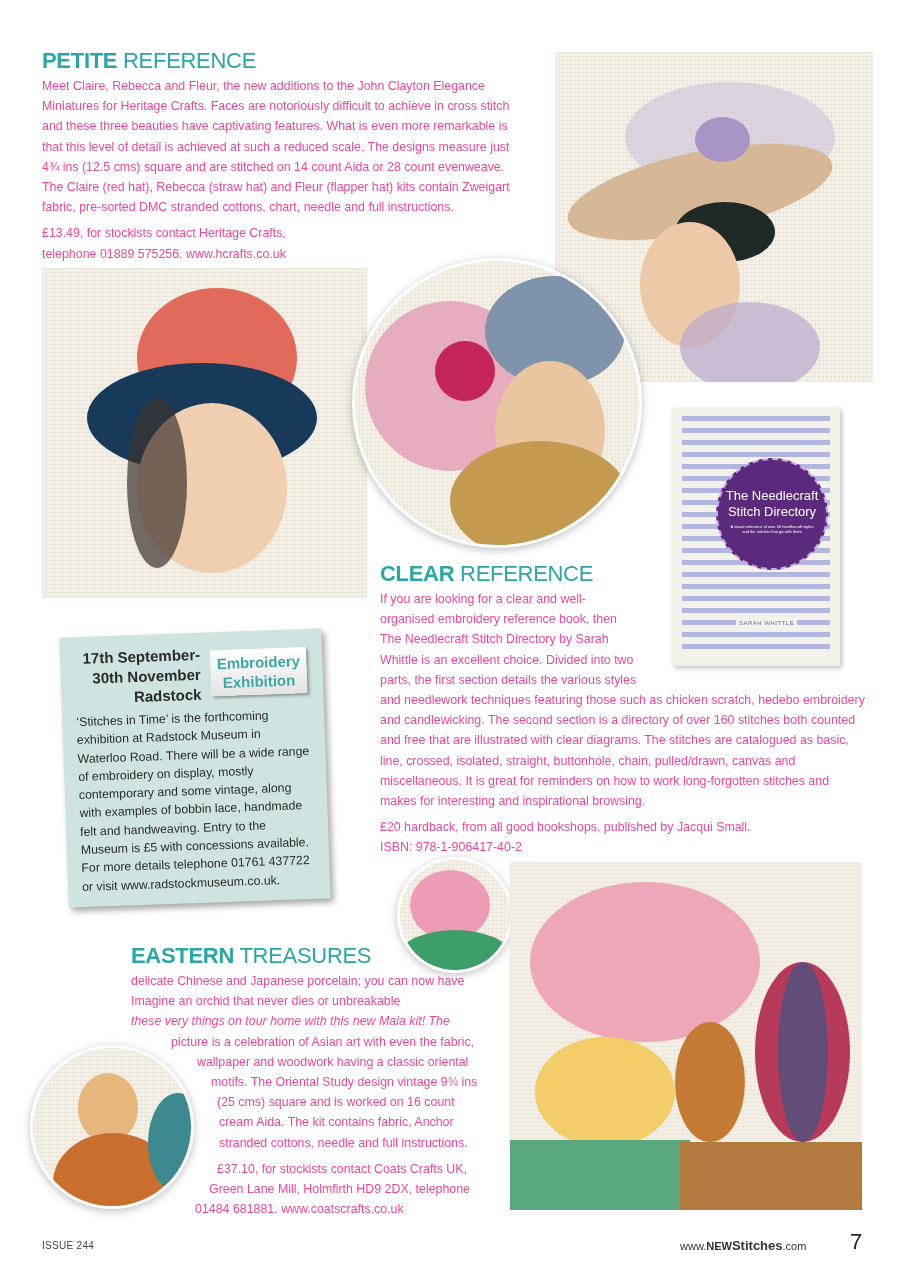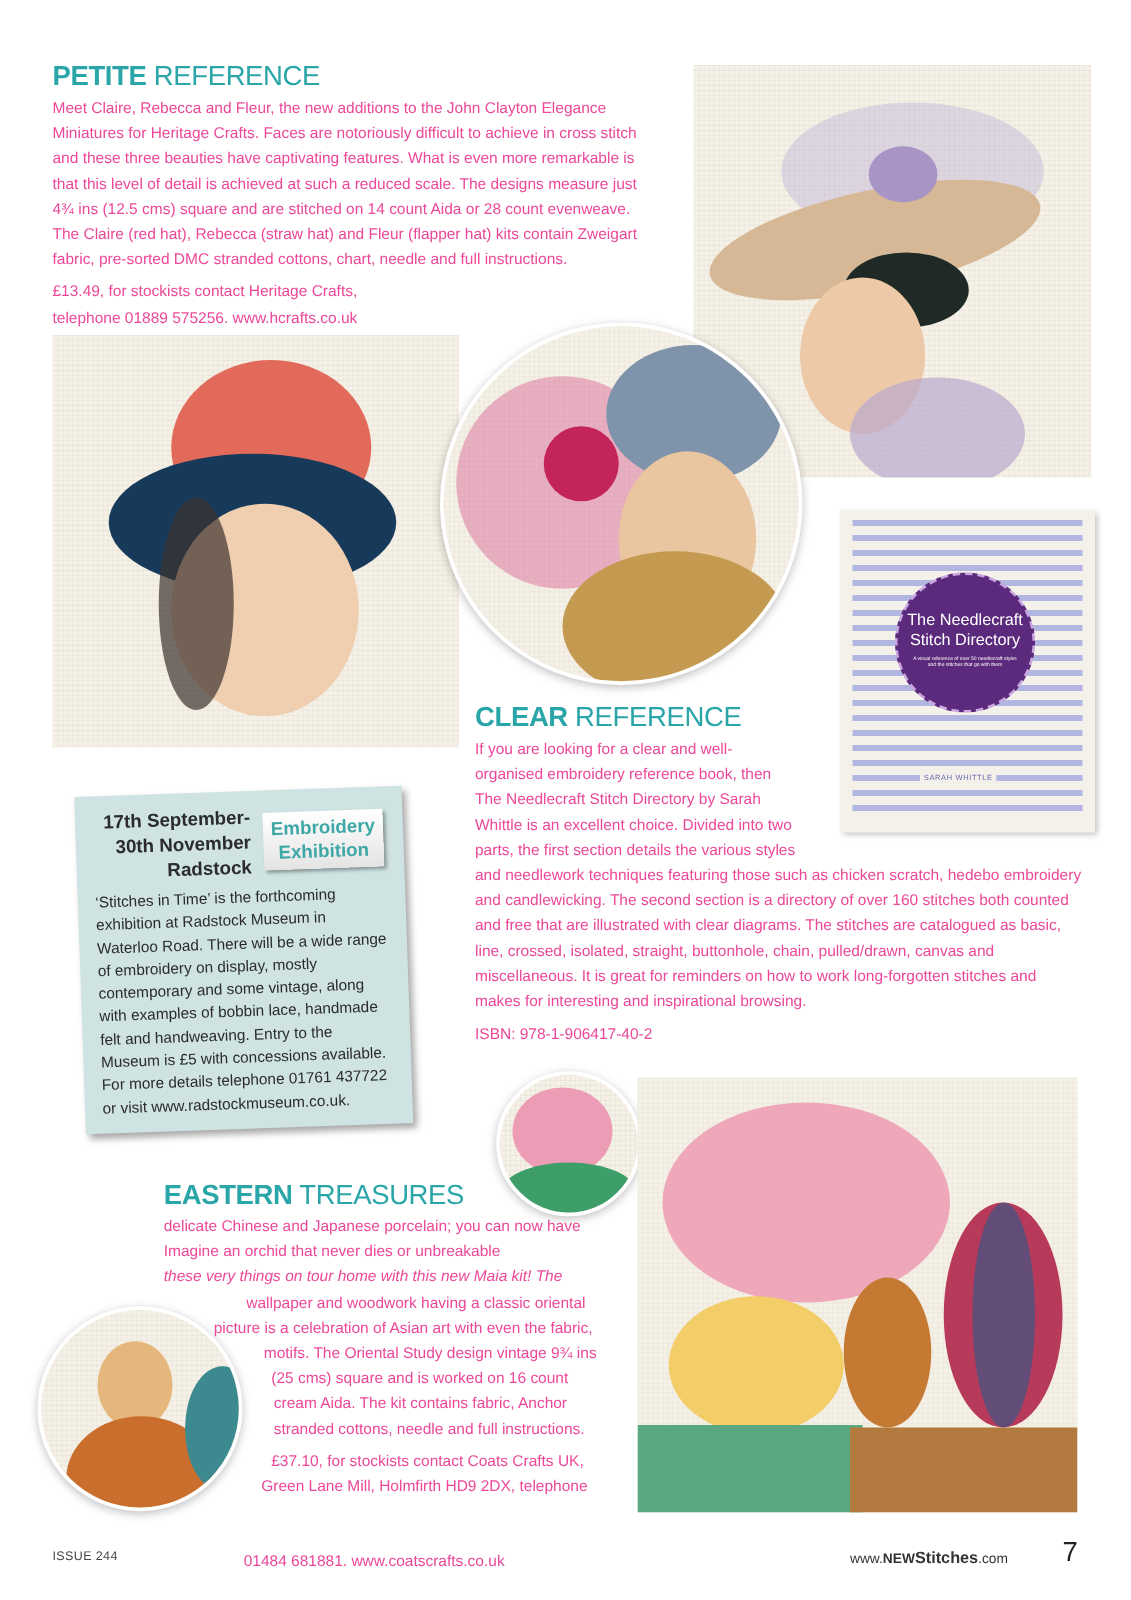--- a/index.html
+++ b/index.html
@@ -69,38 +69,39 @@
 </div>
 
 <div class="pic fabric round" style="left:352px; top:258px; width:284px; height:284px;">
   <div class="blob" style="left:10px; top:40px; width:170px; height:170px; background:rgba(220,120,160,0.55);"></div>
   <div class="blob" style="left:130px; top:15px; width:140px; height:110px; background:#7f93ab;"></div>
   <div class="blob" style="left:140px; top:100px; width:110px; height:140px; background:#e9c6a0;"></div>
   <div class="blob" style="left:95px; top:180px; width:180px; height:120px; background:#c49a50;"></div>
   <div class="blob" style="left:80px; top:80px; width:60px; height:60px; background:#c3245a;"></div>
 </div>
 
-<div class="pic" style="left:672px; top:408px; width:204px; height:258px; background:#f4f1ea; box-shadow:2px 2px 5px rgba(0,0,0,0.25);">
+<div class="pic" style="left:672px; top:408px; width:168px; height:258px; background:#f4f1ea; box-shadow:2px 2px 5px rgba(0,0,0,0.25);">
   <div style="position:absolute; left:10px; top:8px; right:10px; bottom:10px;
     background:repeating-linear-gradient(#9aa3dd 0 5px, transparent 5px 12px); opacity:0.75;"></div>
   <div style="position:absolute; left:44px; top:50px; width:108px; height:108px; border-radius:50%; background:#5b2a7c; border:2px dashed #c9a6e0; text-align:center; color:#fff;">
     <div style="margin-top:28px; font-size:13px; line-height:16px;">The Needlecraft</div>
     <div style="font-size:13px; line-height:16px;">Stitch Directory</div>
     <div style="font-size:4px; line-height:5px; padding:4px 10px 0 10px;">A visual reference of over 50 needlecraft styles and the stitches that go with them</div>
   </div>
   <div style="position:absolute; left:64px; top:212px; font-size:6px; color:#6a6ab0; background:#f4f1ea; padding:0 3px; letter-spacing:0.5px;">SARAH WHITTLE</div>
 </div>
 
 <div class="abs heading" style="left:380px; top:563px;">
   <b>CLEAR</b>
   <span class="light">REFERENCE</span>
 </div>
 <div class="abs body" style="left:380px; top:589px; width:485px;">
   <div style="float:right; width:225px; height:98px;"></div>
   <p>If you are looking for a clear and well-organised embroidery reference book, then The Needlecraft Stitch Directory by Sarah Whittle is an excellent choice. Divided into two parts, the first section details the various styles and needlework techniques featuring those such as chicken scratch, hedebo embroidery and candlewicking. The second section is a directory of over 160 stitches both counted and free that are illustrated with clear diagrams. The stitches are catalogued as basic, line, crossed, isolated, straight, buttonhole, chain, pulled/drawn, canvas and miscellaneous. It is great for reminders on how to work long-forgotten stitches and makes for interesting and inspirational browsing.</p>
+  <div>£20 hardback, from all good bookshops, published by Jacqui Small.</div>
   <div>ISBN: 978-1-906417-40-2</div>
 </div>
 
 <div class="card">
   <div class="card-date">
     <div>17th September-</div>
     <div>30th November</div>
     <div>Radstock</div>
   </div>
   <div class="card-badge">
@@ -132,29 +133,29 @@
 </div>
 
 <div class="abs heading" style="left:131px; top:945px;">
   <b>EASTERN</b>
   <span class="light">TREASURES</span>
 </div>
 <div class="abs body" style="left:131px; top:971px; width:370px;">
   <div style="margin-left:0px;">delicate Chinese and Japanese porcelain; you can now have</div>
   <div style="margin-left:0px;">Imagine an orchid that never dies or unbreakable</div>
   <div style="margin-left:0px;font-style:italic;">these very things on tour home with this new Maia kit! The</div>
+  <div style="margin-left:40px;">picture is a celebration of Asian art with even the fabric,</div>
   <div style="margin-left:66px;">wallpaper and woodwork having a classic oriental</div>
-  <div style="margin-left:40px;">picture is a celebration of Asian art with even the fabric,</div>
   <div style="margin-left:80px;">motifs. The Oriental Study design vintage 9¾ ins</div>
   <div style="margin-left:86px;">(25 cms) square and is worked on 16 count</div>
   <div style="margin-left:88px;">cream Aida. The kit contains fabric, Anchor</div>
   <div style="margin-left:88px;">stranded cottons, needle and full instructions.</div>
   <div style="height:6px;"></div>
   <div style="margin-left:86px;">£37.10, for stockists contact Coats Crafts UK,</div>
   <div style="margin-left:78px;">Green Lane Mill, Holmfirth HD9 2DX, telephone</div>
-  <div style="margin-left:64px;margin-top:40px;">01484 681881. www.coatscrafts.co.uk</div>
+  <div style="margin-left:64px;">01484 681881. www.coatscrafts.co.uk</div>
 </div>
 
 <div class="abs footer-left">ISSUE 244</div>
 <div class="abs footer-url">
   <span>www.</span><b>NEW</b><b style="font-size:13px;">Stitches</b><span>.com</span>
 </div>
 <div class="abs footer-page">7</div>
 
 </body></html>

